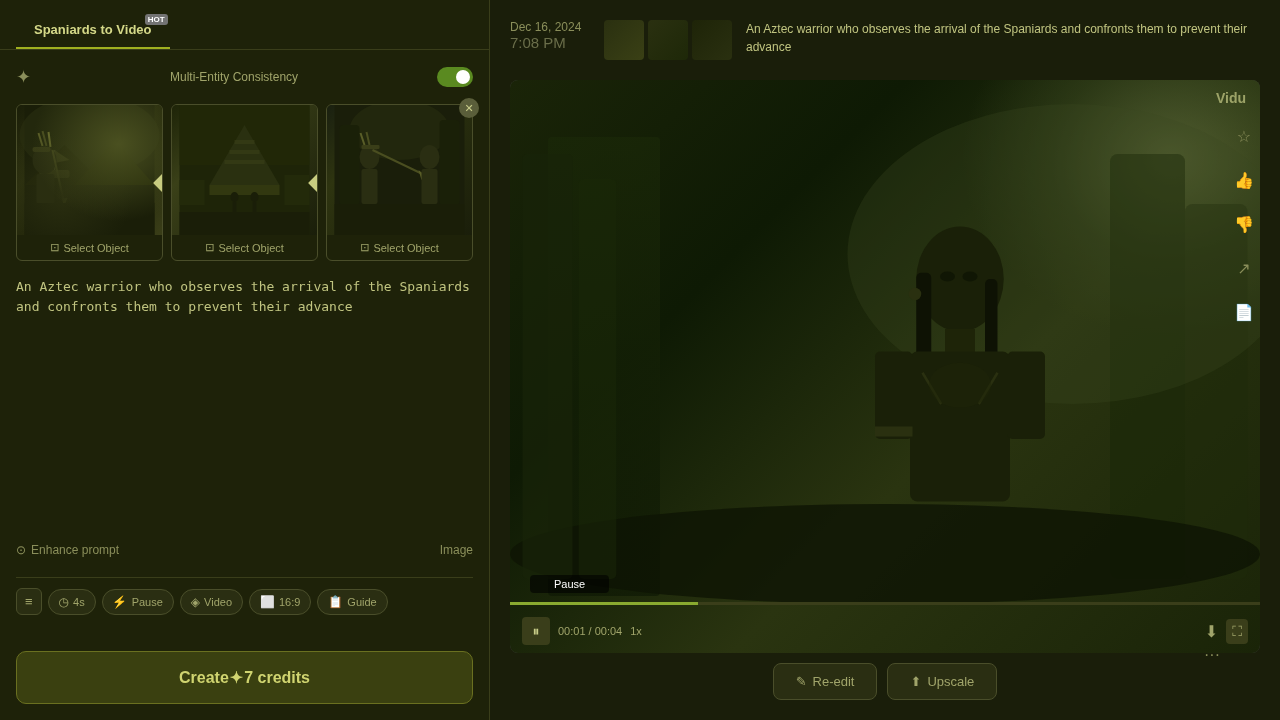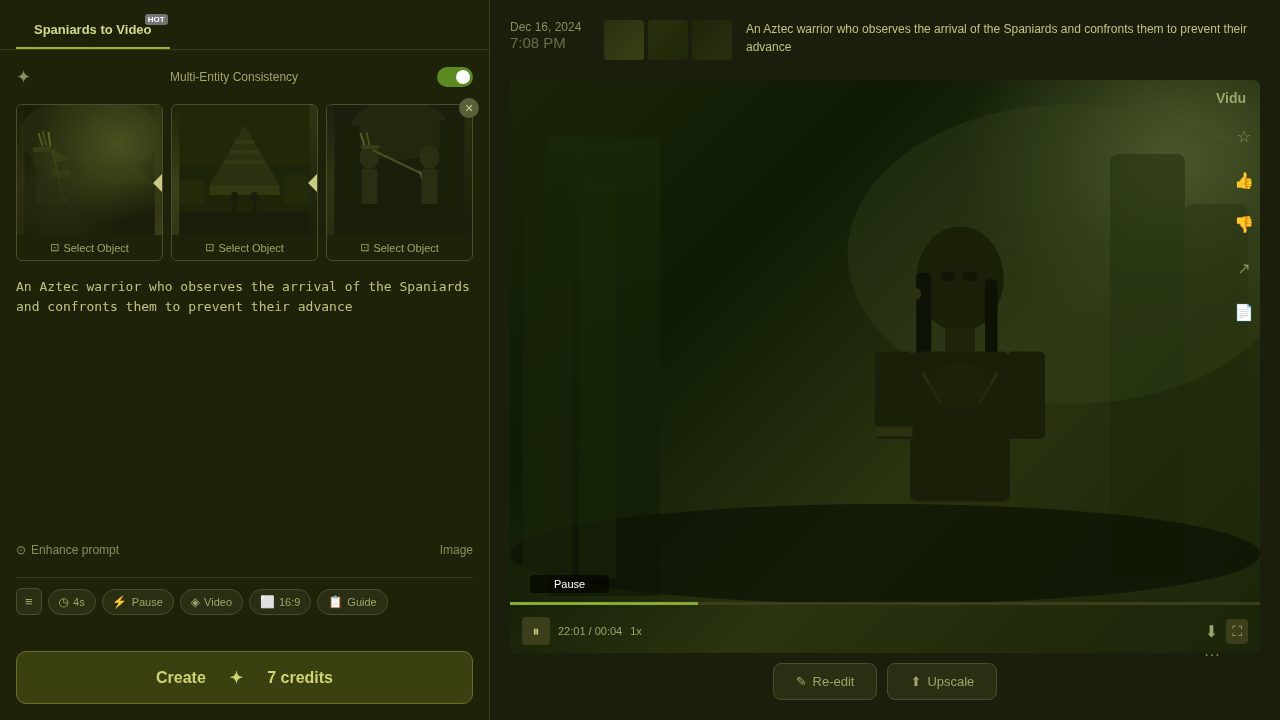--- a/index.html
+++ b/index.html
@@ -270,21 +270,21 @@
       border: 1px solid #6a7020;
       border-radius: 10px;
       color: #d0d470;
       font-size: 16px;
       font-weight: bold;
       cursor: pointer;
       text-align: center;
       display: flex;
       align-items: center;
       justify-content: center;
-      gap: 24px;
+      gap: 1px;
     }
     .sparkle-icon {
       color: #d0d470;
     }
 
     
     .right-panel {
       flex: 1;
       background: #1a1e0a;
       display: flex;
@@ -765,21 +765,21 @@
       <div class="pause-tooltip">Pause</div>
     </div>
 
     <div class="video-progress">
       <div class="progress-filled" style="width: 25%;"></div>
     </div>
 
     <div class="video-controls">
       <button class="play-btn">⏸</button>
       <span class="time-display">
-        <span>22:01</span> / <span>00:04</span>
+        <span>00:01</span> / <span>00:04</span>
       </span>
       <button class="speed-btn">1x</button>
       <div class="ctrl-spacer"></div>
       <button class="download-btn">⬇</button>
       <button class="fullscreen-btn">⛶</button>
     </div>
   </div>
 
   <button class="more-btn">···</button>
 

